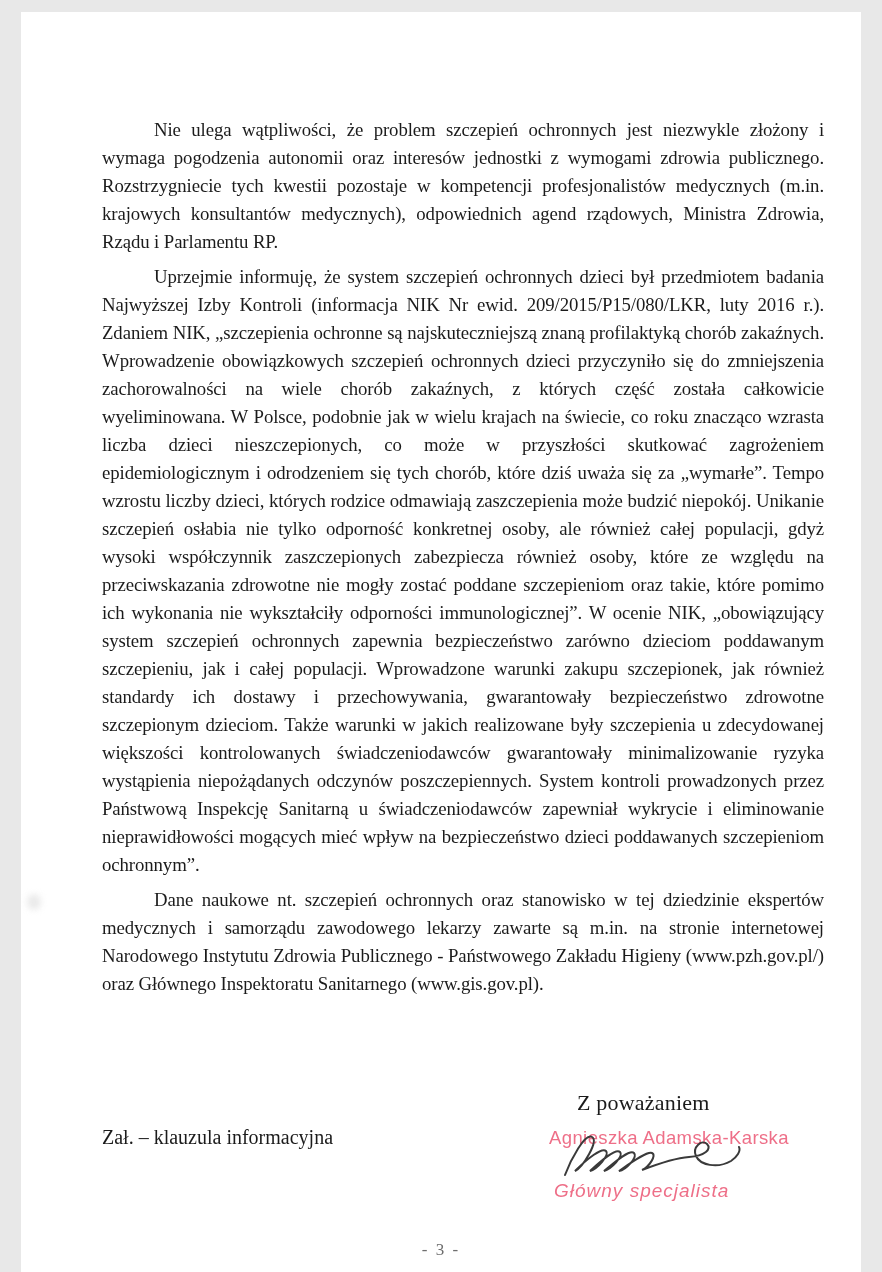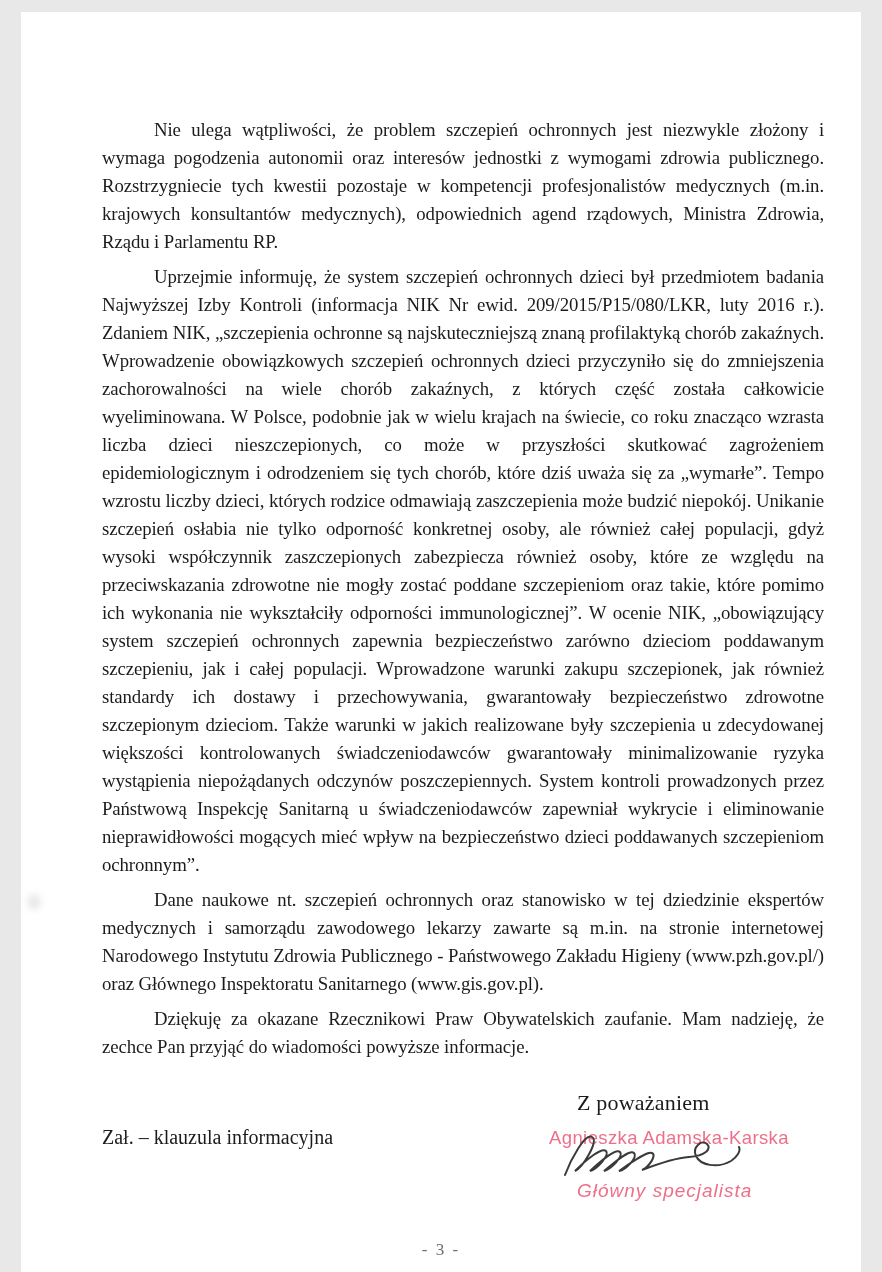--- a/index.html
+++ b/index.html
@@ -49,21 +49,21 @@
     left: 528px;
     top: 1115px;
     font-family: "Liberation Sans", sans-serif;
     font-size: 18.5px;
     color: #ee6f88;
     letter-spacing: 0.4px;
     white-space: nowrap;
   }
   .stamp-title {
     position: absolute;
-    left: 556px;
+    left: 533px;
     top: 1168px;
     font-family: "Liberation Sans", sans-serif;
     font-style: italic;
     font-size: 19px;
     color: #ee6f88;
     letter-spacing: 1px;
     white-space: nowrap;
   }
   .signature-svg {
     position: absolute;
@@ -96,21 +96,20 @@
 </style>
 </head>
 <body>
 
 <div class="page">
 
   <div class="body-text">
     <p>Nie ulega wątpliwości, że problem szczepień ochronnych jest niezwykle złożony i wymaga pogodzenia autonomii oraz interesów jednostki z wymogami zdrowia publicznego. Rozstrzygniecie tych kwestii pozostaje w kompetencji profesjonalistów medycznych (m.in. krajowych konsultantów medycznych), odpowiednich agend rządowych, Ministra Zdrowia, Rządu i Parlamentu RP.</p>
     <p>Uprzejmie informuję, że system szczepień ochronnych dzieci był przedmiotem badania Najwyższej Izby Kontroli (informacja NIK Nr ewid. 209/2015/P15/080/LKR, luty 2016 r.). Zdaniem NIK, „szczepienia ochronne są najskuteczniejszą znaną profilaktyką chorób zakaźnych. Wprowadzenie obowiązkowych szczepień ochronnych dzieci przyczyniło się do zmniejszenia zachorowalności na wiele chorób zakaźnych, z których część została całkowicie wyeliminowana. W Polsce, podobnie jak w wielu krajach na świecie, co roku znacząco wzrasta liczba dzieci nieszczepionych, co może w przyszłości skutkować zagrożeniem epidemiologicznym i odrodzeniem się tych chorób, które dziś uważa się za „wymarłe”. Tempo wzrostu liczby dzieci, których rodzice odmawiają zaszczepienia może budzić niepokój. Unikanie szczepień osłabia nie tylko odporność konkretnej osoby, ale również całej populacji, gdyż wysoki współczynnik zaszczepionych zabezpiecza również osoby, które ze względu na przeciwskazania zdrowotne nie mogły zostać poddane szczepieniom oraz takie, które pomimo ich wykonania nie wykształciły odporności immunologicznej”. W ocenie NIK, „obowiązujący system szczepień ochronnych zapewnia bezpieczeństwo zarówno dzieciom poddawanym szczepieniu, jak i całej populacji. Wprowadzone warunki zakupu szczepionek, jak również standardy ich dostawy i przechowywania, gwarantowały bezpieczeństwo zdrowotne szczepionym dzieciom. Także warunki w jakich realizowane były szczepienia u zdecydowanej większości kontrolowanych świadczeniodawców gwarantowały minimalizowanie ryzyka wystąpienia niepożądanych odczynów poszczepiennych. System kontroli prowadzonych przez Państwową Inspekcję Sanitarną u świadczeniodawców zapewniał wykrycie i eliminowanie nieprawidłowości mogących mieć wpływ na bezpieczeństwo dzieci poddawanych szczepieniom ochronnym”.</p>
     <p>Dane naukowe nt. szczepień ochronnych oraz stanowisko w tej dziedzinie ekspertów medycznych i samorządu zawodowego lekarzy zawarte są m.in. na stronie internetowej Narodowego Instytutu Zdrowia Publicznego - Państwowego Zakładu Higieny (www.pzh.gov.pl/) oraz Głównego Inspektoratu Sanitarnego (www.gis.gov.pl).</p>
-    <p>Dziękuję za okazane Rzecznikowi Praw Obywatelskich zaufanie. Mam nadzieję, że zechce Pan przyjąć do wiadomości powyższe informacje.</p>
   </div>
 
   <div class="closing">Z poważaniem</div>
 
   <div class="attachment-note">Zał. – klauzula informacyjna</div>
 
   <div class="stamp-name">Agnieszka Adamska-Karska</div>
 
   <svg class="signature-svg" viewBox="0 0 200 62" xmlns="http://www.w3.org/2000/svg">
     <path d="M6,50 C12,34 26,8 33,12 C40,16 24,42 16,46

